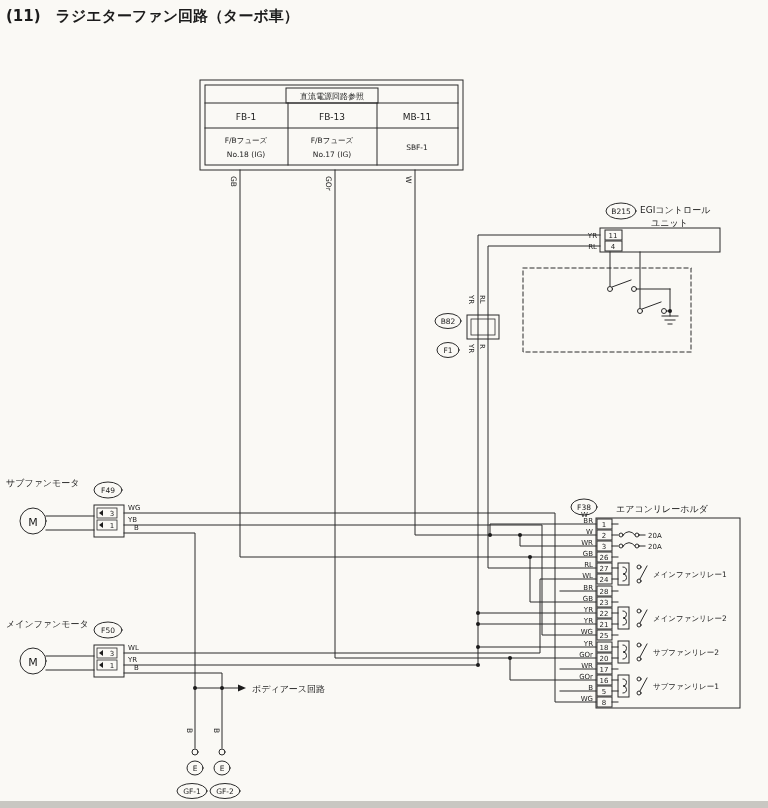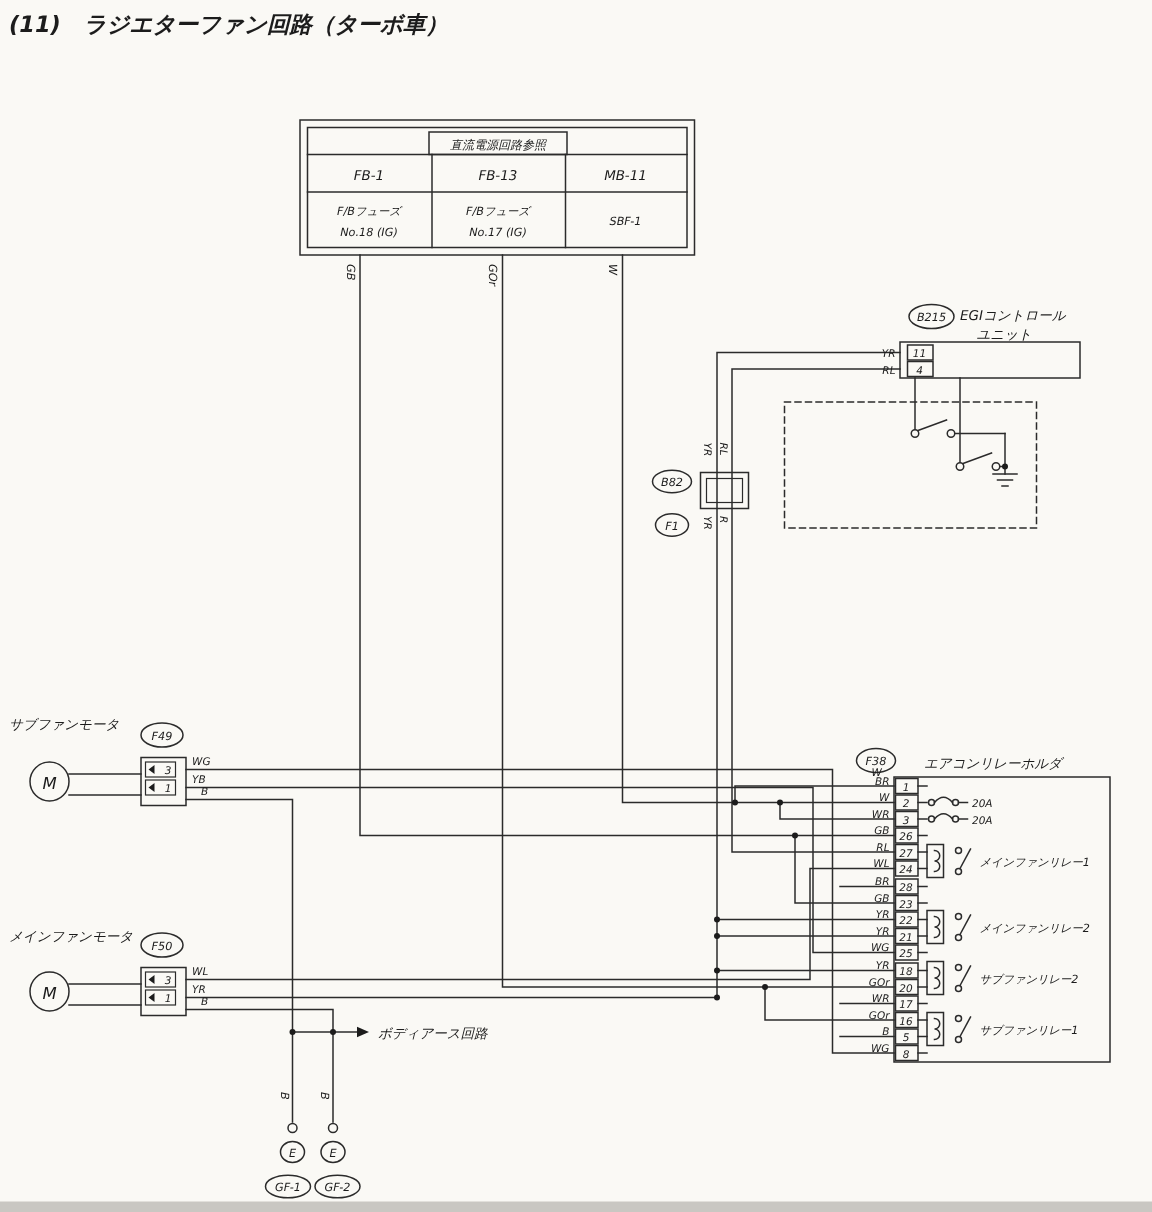--- a/index.html
+++ b/index.html
@@ -1,17 +1,17 @@
 <!DOCTYPE html>
 <html><head>
 <meta charset="utf-8">
 <style>
   html,body{margin:0;padding:0;background:#e8e6e1;}
   .stage{position:relative;width:768px;height:808px;background:#faf9f5;overflow:hidden;
-         font-family:"DejaVu Sans","Liberation Sans",sans-serif;font-style:italic;}
+         font-family:"DejaVu Sans","Liberation Sans",sans-serif;}
   svg{position:absolute;left:0;top:0;}
   svg .ln{stroke:#2b2b2b;stroke-width:1;fill:none;stroke-linecap:square;}
   svg .thin{stroke-width:0.8;}
   svg .dash{stroke-dasharray:4 3;}
   svg text{font-family:"DejaVu Sans","Liberation Sans",sans-serif;fill:#1c1c1c;stroke:none;}.t7{font-size:7px}.t75{font-size:7.5px}.t8{font-size:8px}
   .t9{font-size:9px}.t11{font-size:11px}.t15{font-size:15px}
   .mid{text-anchor:middle}.end{text-anchor:end}.b{font-weight:bold}
   .dot{fill:#1c1c1c;stroke:none}
 </style>
 </head>

